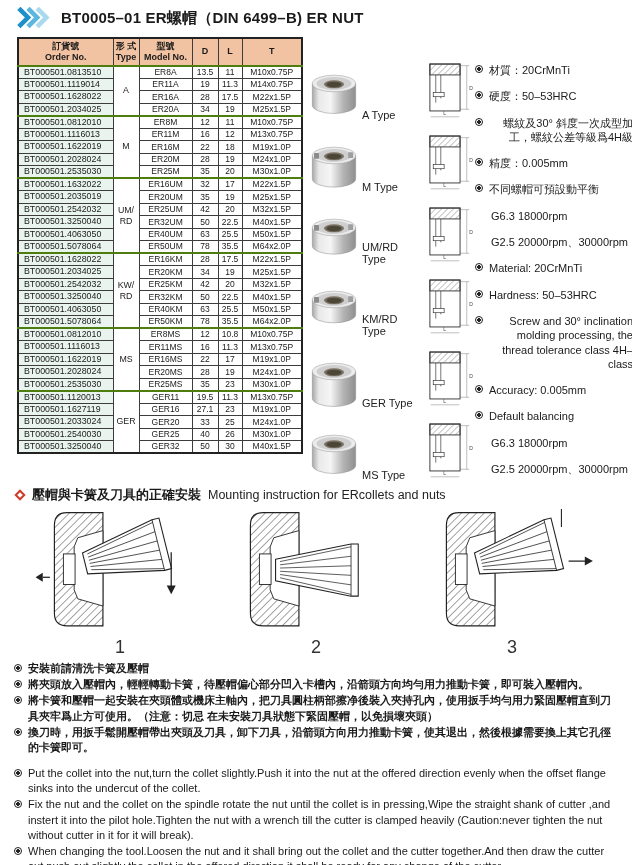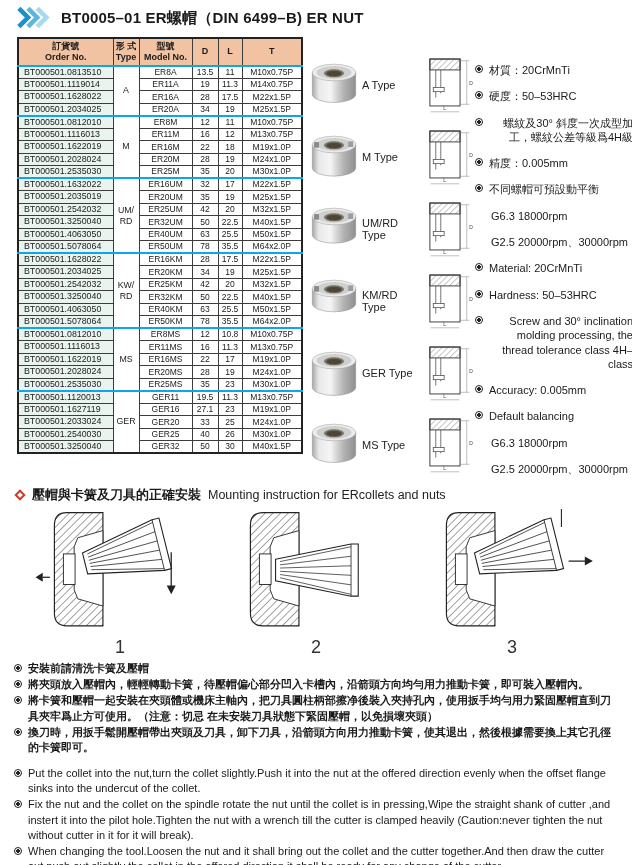--- a/index.html
+++ b/index.html
@@ -18,24 +18,24 @@
 
   
   .content-top{position:absolute;top:37px;left:17px;width:598px;height:450px;}
 
   table.parts{position:absolute;left:0;top:0;border-collapse:collapse;table-layout:fixed;width:284px;border:2px solid #222;}
   table.parts th{background:var(--header-bg);border:1px solid var(--tborder);font-size:9px;font-weight:bold;line-height:1.2;padding:2px 0;text-align:center;}
   table.parts th .en{font-weight:bold;}
   table.parts td{border:1px solid var(--tborder);font-size:8.5px;height:12.5px;line-height:1;padding:0 1px;text-align:center;white-space:nowrap;overflow:hidden;}
   table.parts td.order{background:var(--order-bg);text-align:left;padding-left:5px;font-size:8.8px;}
   table.parts td.type{font-size:8.8px;line-height:1.25;white-space:normal;}
-  table.parts tr.gs td{border-top:2px solid #0ea5e9;}
+  table.parts tr.gs td{border-top:2px solid #4d7c0f;}
 
   .types-col{position:absolute;left:292px;top:12px;width:168px;}
-  .type-block{height:72px;display:flex;align-items:center;}
+  .type-block{height:72px;display:flex;align-items:flex-end;}
   .tlabel{font-size:11px;width:64px;padding-left:3px;color:#222;}
 
   .specs-col{position:absolute;left:458px;top:26px;width:158px;text-align:right;}
   .spec-line{display:flex;margin-bottom:12px;font-size:11px;line-height:1.3;}
   .spec-line.sub{padding-left:16px;}
   .b{flex:none;width:8px;height:8px;border:1.6px solid #222;border-radius:50%;margin:2px 6px 0 0;
      background:radial-gradient(circle,#222 1.8px,transparent 2px);}
 
   
   .mounting{position:absolute;top:486px;left:14px;width:604px;}

